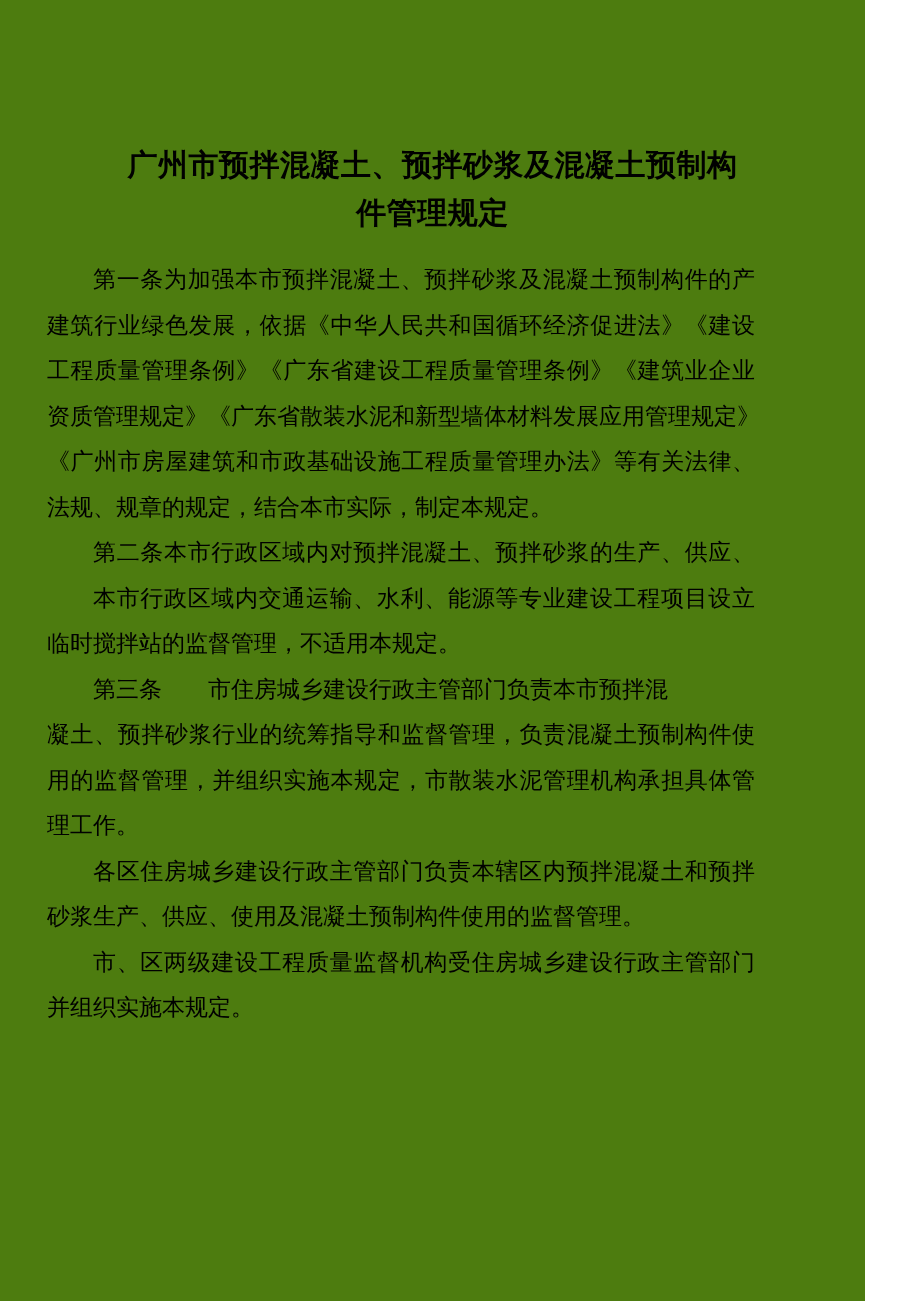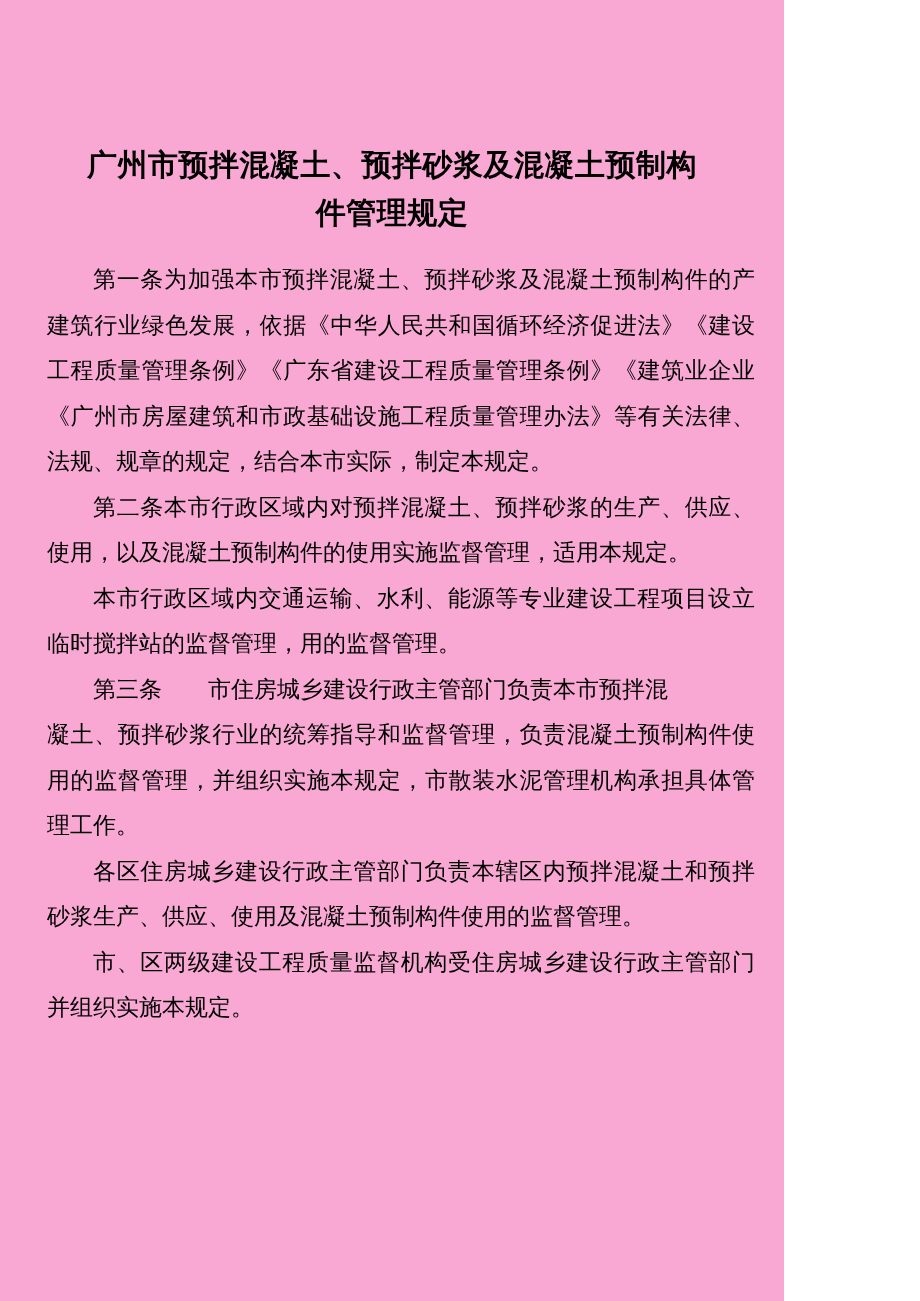--- a/index.html
+++ b/index.html
@@ -5,22 +5,22 @@
   html, body { margin: 0; padding: 0; }
   body {
     width: 920px; height: 1301px;
     background: #ffffff;
     font-family: "Liberation Serif", "DejaVu Serif", serif;
     color: #000000;
     overflow: hidden;
   }
   .page {
     position: relative;
-    width: 784px; height: 1301px;
-    background: #f9a8d4;
+    width: 865px; height: 1301px;
+    background: #4d7c0f;
   }
   .title {
     padding-top: 141px;
     text-align: center;
     font-family: "Liberation Sans", "DejaVu Sans", sans-serif;
     font-weight: 700;
     font-size: 30px;
     line-height: 48px;
     letter-spacing: 0.5px;
     color: #000000;
@@ -55,32 +55,32 @@
     <div class="title-line">广州市预拌混凝土、预拌砂浆及混凝土预制构</div>
     <div class="title-line">件管理规定</div>
   </div>
 
   <div class="doc-body">
 
     <div class="para">
       <div class="ln ind">第一条为加强本市预拌混凝土、预拌砂浆及混凝土预制构件的产</div>
       <div class="ln">建筑行业绿色发展，依据《中华人民共和国循环经济促进法》《建设</div>
       <div class="ln">工程质量管理条例》《广东省建设工程质量管理条例》《建筑业企业</div>
+      <div class="ln">资质管理规定》《广东省散装水泥和新型墙体材料发展应用管理规定》</div>
       <div class="ln">《广州市房屋建筑和市政基础设施工程质量管理办法》等有关法律、</div>
       <div class="ln last">法规、规章的规定，结合本市实际，制定本规定。</div>
     </div>
 
     <div class="para">
       <div class="ln ind">第二条本市行政区域内对预拌混凝土、预拌砂浆的生产、供应、</div>
-      <div class="ln last">使用，以及混凝土预制构件的使用实施监督管理，适用本规定。</div>
     </div>
 
     <div class="para">
       <div class="ln ind">本市行政区域内交通运输、水利、能源等专业建设工程项目设立</div>
-      <div class="ln last">临时搅拌站的监督管理，用的监督管理。</div>
+      <div class="ln last">临时搅拌站的监督管理，不适用本规定。</div>
     </div>
 
     <div class="para">
       <div class="ln ind noj">第三条　　市住房城乡建设行政主管部门负责本市预拌混</div>
       <div class="ln">凝土、预拌砂浆行业的统筹指导和监督管理，负责混凝土预制构件使</div>
       <div class="ln">用的监督管理，并组织实施本规定，市散装水泥管理机构承担具体管</div>
       <div class="ln last">理工作。</div>
     </div>
 
     <div class="para">

